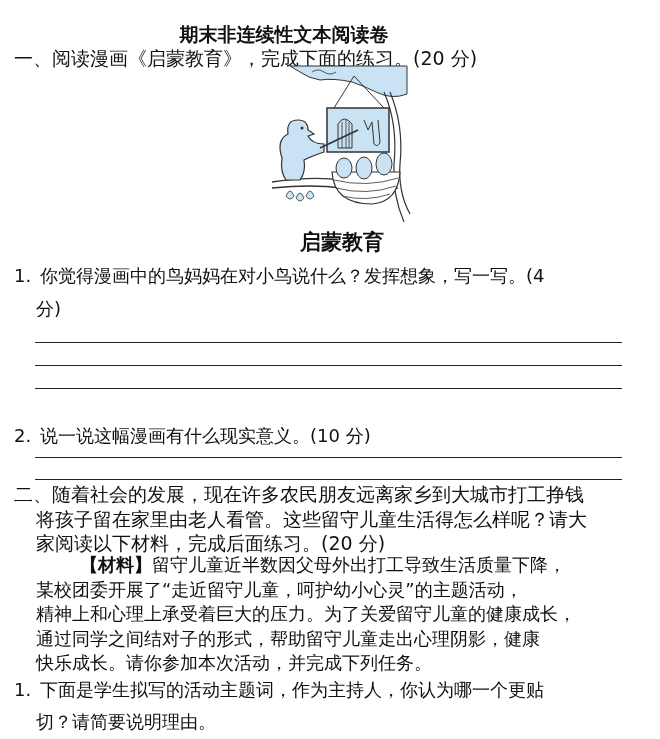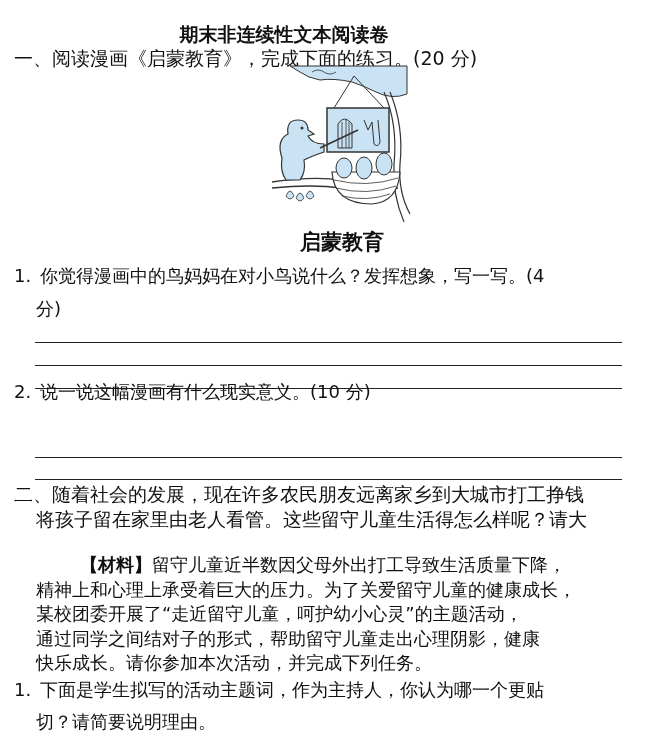--- a/index.html
+++ b/index.html
@@ -76,35 +76,36 @@
   <div class="abs caption">启蒙教育</div>
 
   <div class="abs q" style="left:14px; top:264px;">
     <span class="num">1.</span><span>你觉得漫画中的鸟妈妈在对小鸟说什么？发挥想象，写一写。(4</span>
   </div>
   <div class="abs q" style="left:36px; top:297px;">分)</div>
   <div class="line" style="top:342px;"></div>
   <div class="line" style="top:365px;"></div>
   <div class="line" style="top:388px;"></div>
 
-  <div class="abs q" style="left:14px; top:380px;">
+  <div class="abs q" style="left:14px; top:424px;">
     <span class="num">2.</span><span>说一说这幅漫画有什么现实意义。(10 分)</span>
   </div>
   <div class="line" style="top:457px;"></div>
   <div class="line" style="top:479px;"></div>
 
   <div class="sec2">
     <span class="first">二、随着社会的发展，现在许多农民朋友远离家乡到大城市打工挣钱</span>
     <span class="indent">将孩子留在家里由老人看管。这些留守儿童生活得怎么样呢？请大</span>
+    <span class="indent">家阅读以下材料，完成后面练习。(20 分)</span>
   </div>
 
   <div class="material">
     <span class="row" style="padding-left:44px;"><span class="tag">【材料】</span><span>留守儿童近半数因父母外出打工导致生活质量下降，</span></span>
+    <span class="row">某校团委开展了“走近留守儿童，呵护幼小心灵”的主题活动，</span>
     <span class="row">精神上和心理上承受着巨大的压力。为了关爱留守儿童的健康成长，</span>
-    <span class="row">某校团委开展了“走近留守儿童，呵护幼小心灵”的主题活动，</span>
     <span class="row">通过同学之间结对子的形式，帮助留守儿童走出心理阴影，健康</span>
     <span class="row">快乐成长。请你参加本次活动，并完成下列任务。</span>
   </div>
 
   <div class="abs q" style="left:14px; top:678px;">
     <span class="num">1.</span><span>下面是学生拟写的活动主题词，作为主持人，你认为哪一个更贴</span>
   </div>
   <div class="abs q" style="left:36px; top:710px;">切？请简要说明理由。</div>
 
 </div>

